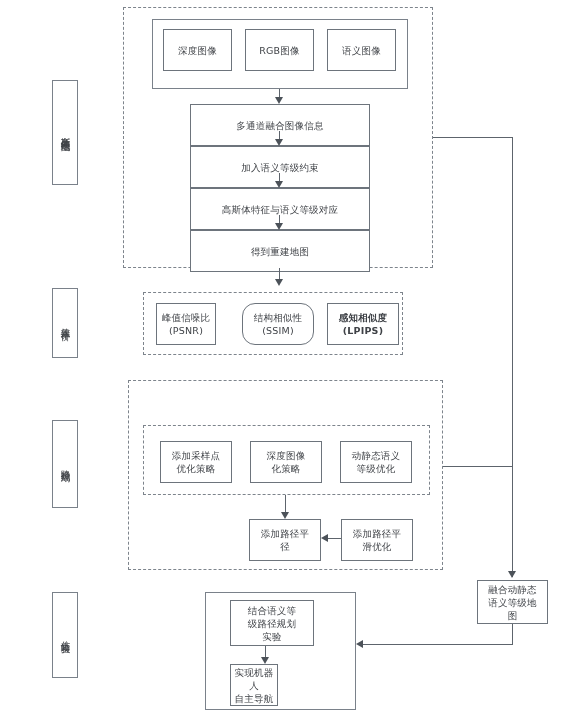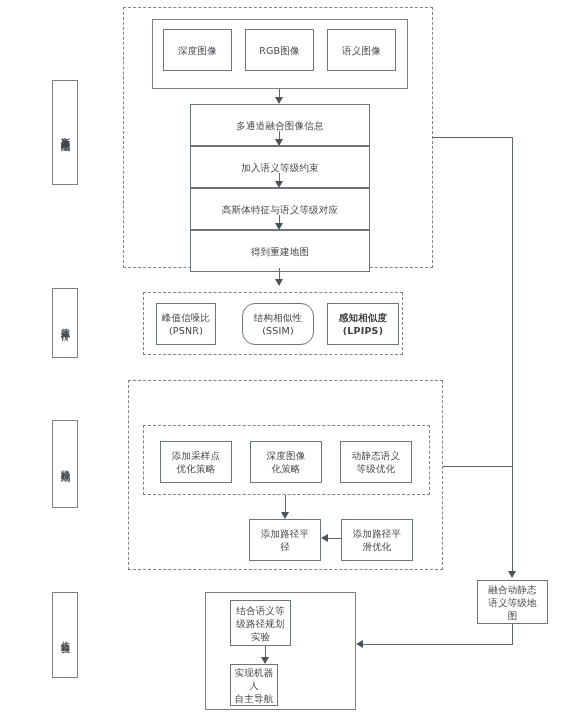--- a/index.html
+++ b/index.html
@@ -155,21 +155,21 @@
   <div class="abs node" style="left:477px;top:580px;width:71px;height:44px;">融合动静态
 语义等级地
 图</div>
 
   <div class="abs ln ln-v" style="left:512px;top:624px;height:21px;"></div>
   <div class="abs ln ln-h" style="left:362px;top:644px;width:151px;"></div>
   <div class="abs arr arr-left" style="left:356px;top:640px;"></div>
 
   <div class="abs group-solid" style="left:205px;top:592px;width:151px;height:118px;"></div>
 
-  <div class="abs node" style="left:230px;top:600px;width:61px;height:46px;">结合语义等
+  <div class="abs node" style="left:230px;top:600px;width:84px;height:46px;">结合语义等
 级路径规划
 实验</div>
 
   <div class="abs ln ln-v" style="left:265px;top:646px;height:13px;"></div>
   <div class="abs arr arr-down" style="left:261px;top:657px;"></div>
 
   <div class="abs node" style="left:230px;top:664px;width:48px;height:39px;">实现机器人
 自主导航</div>
 
 </div>

